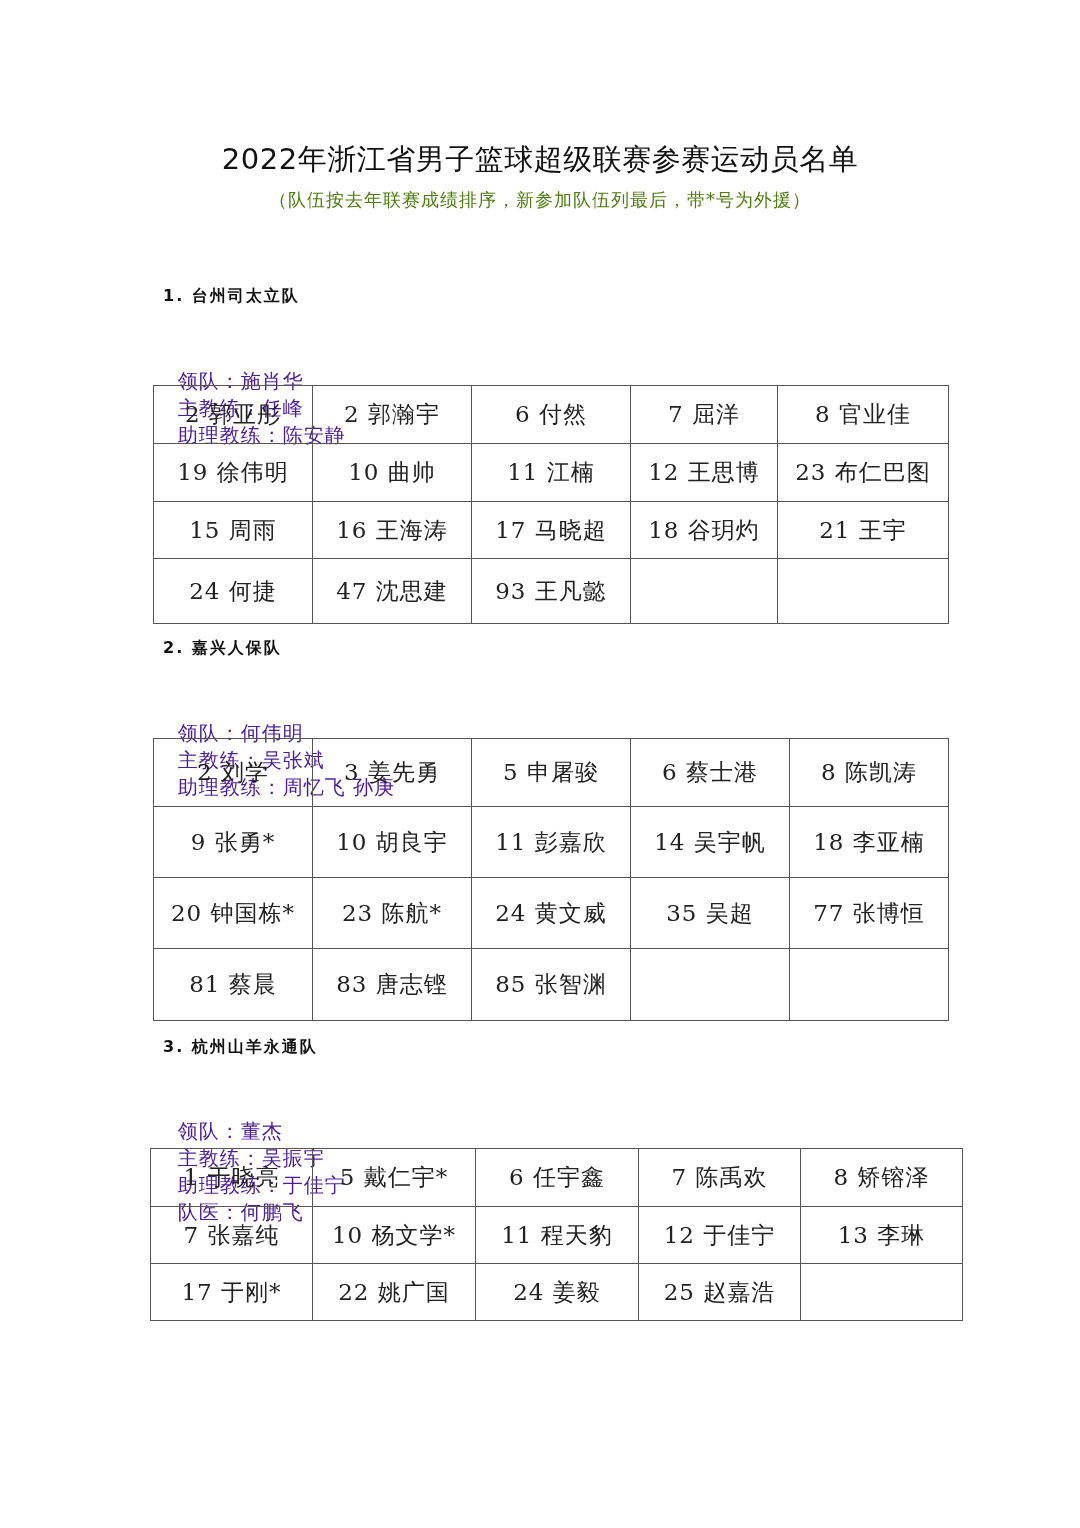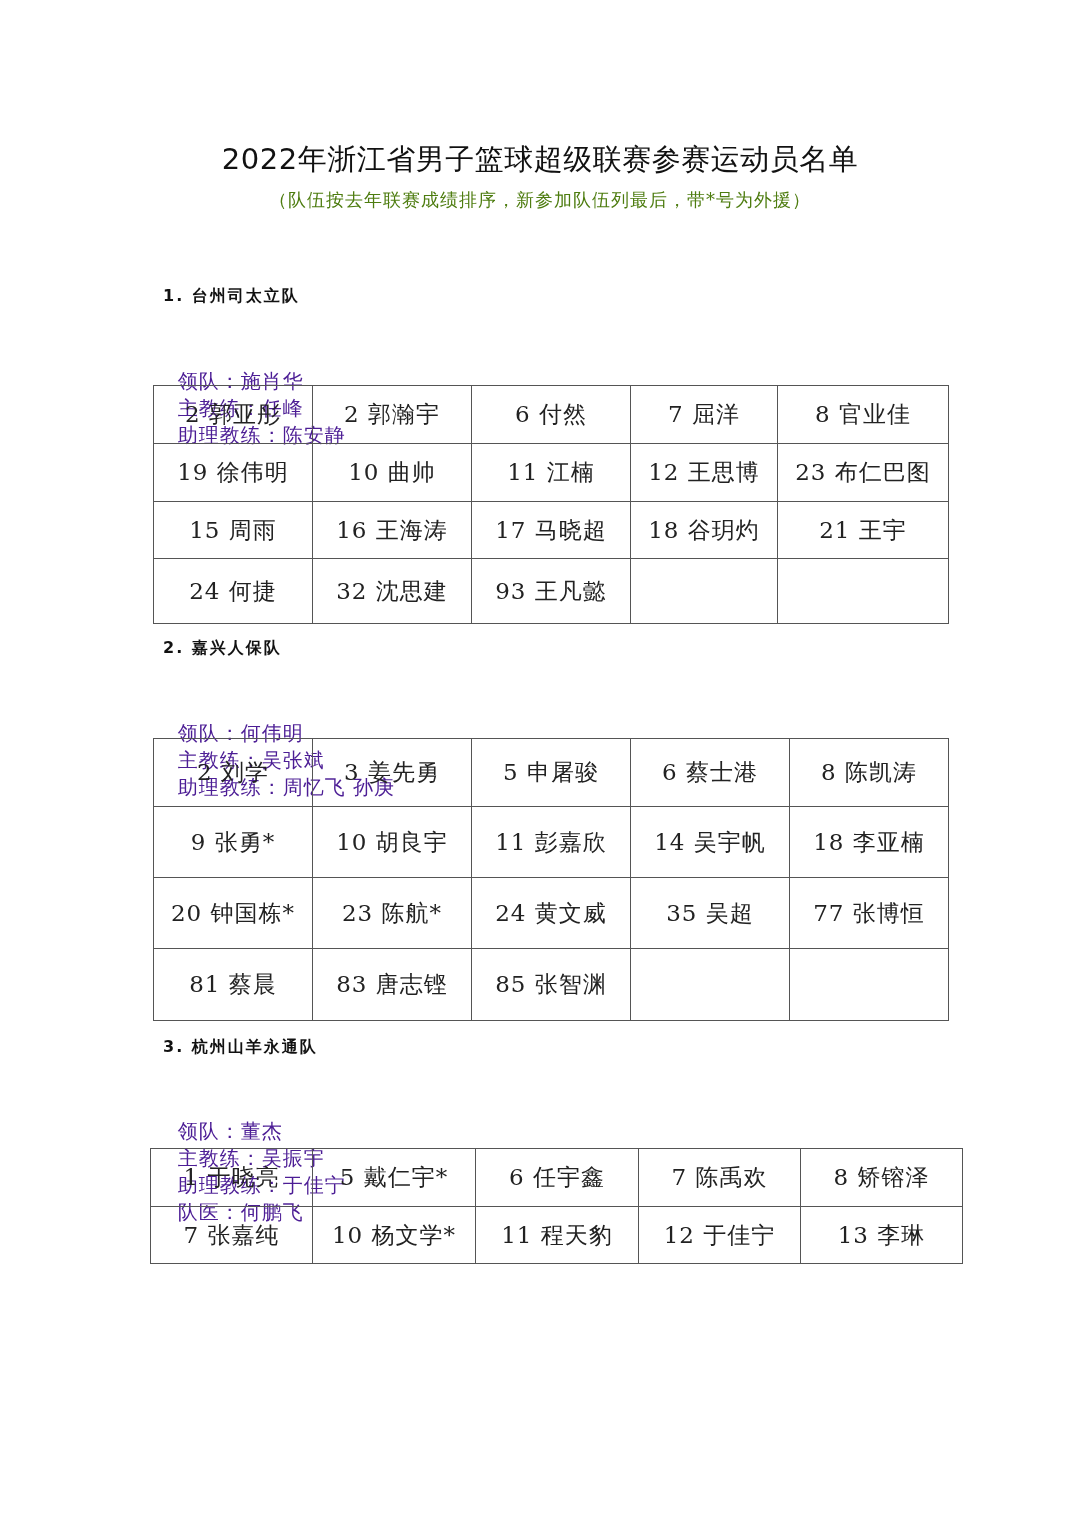--- a/index.html
+++ b/index.html
@@ -73,21 +73,21 @@
   </tr>
   <tr style="height:57px;">
     <td>15 周雨</td>
     <td>16 王海涛</td>
     <td>17 马晓超</td>
     <td>18 谷玥灼</td>
     <td>21 王宇</td>
   </tr>
   <tr style="height:65px;">
     <td>24 何捷</td>
-    <td>32 沈思建</td>
+    <td>47 沈思建</td>
     <td>93 王凡懿</td>
     <td></td>
     <td></td>
   </tr>
 </tbody>
   </table>
 
 <div class="team-heading" style="top:638px;">2. 嘉兴人保队</div>
 <div class="staff-line" style="top:696px;">
   <span>领队：何伟明</span>
@@ -157,14 +157,21 @@
     <td>7 陈禹欢</td>
     <td>8 矫镕泽</td>
   </tr>
   <tr style="height:57px;">
     <td>7 张嘉纯</td>
     <td>10 杨文学*</td>
     <td>11 程天豹</td>
     <td>12 于佳宁</td>
     <td>13 李琳</td>
   </tr>
+  <tr style="height:57px;">
+    <td>17 于刚*</td>
+    <td>22 姚广国</td>
+    <td>24 姜毅</td>
+    <td>25 赵嘉浩</td>
+    <td></td>
+  </tr>
 </tbody>
   </table>
 
 </body></html>

